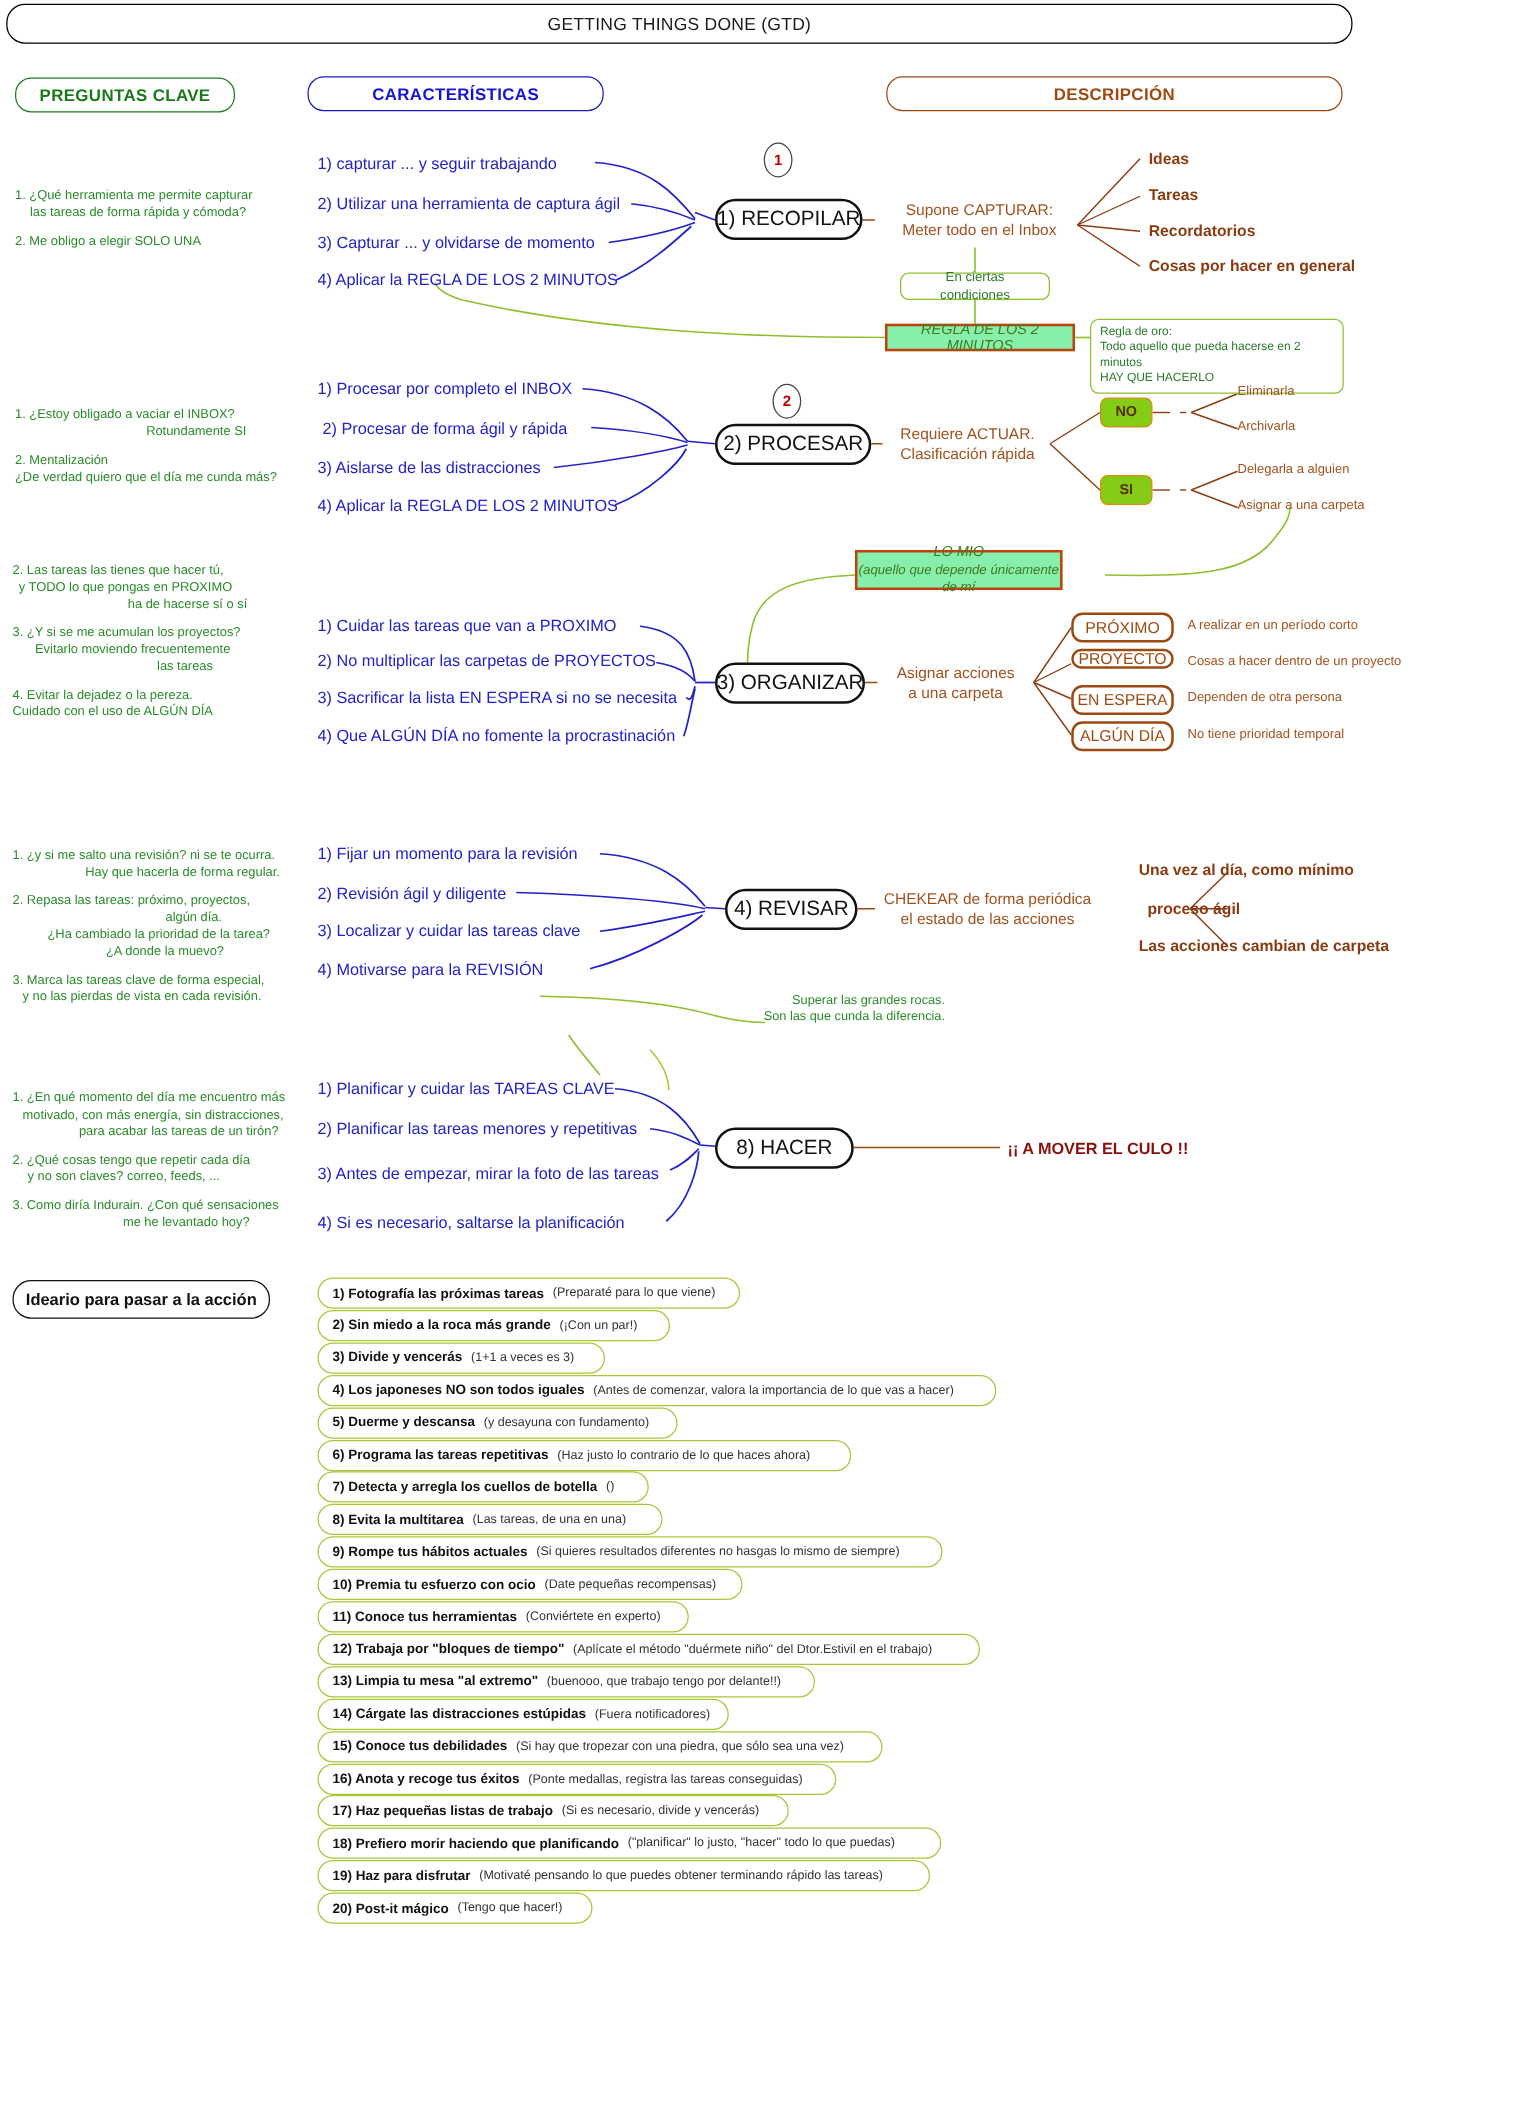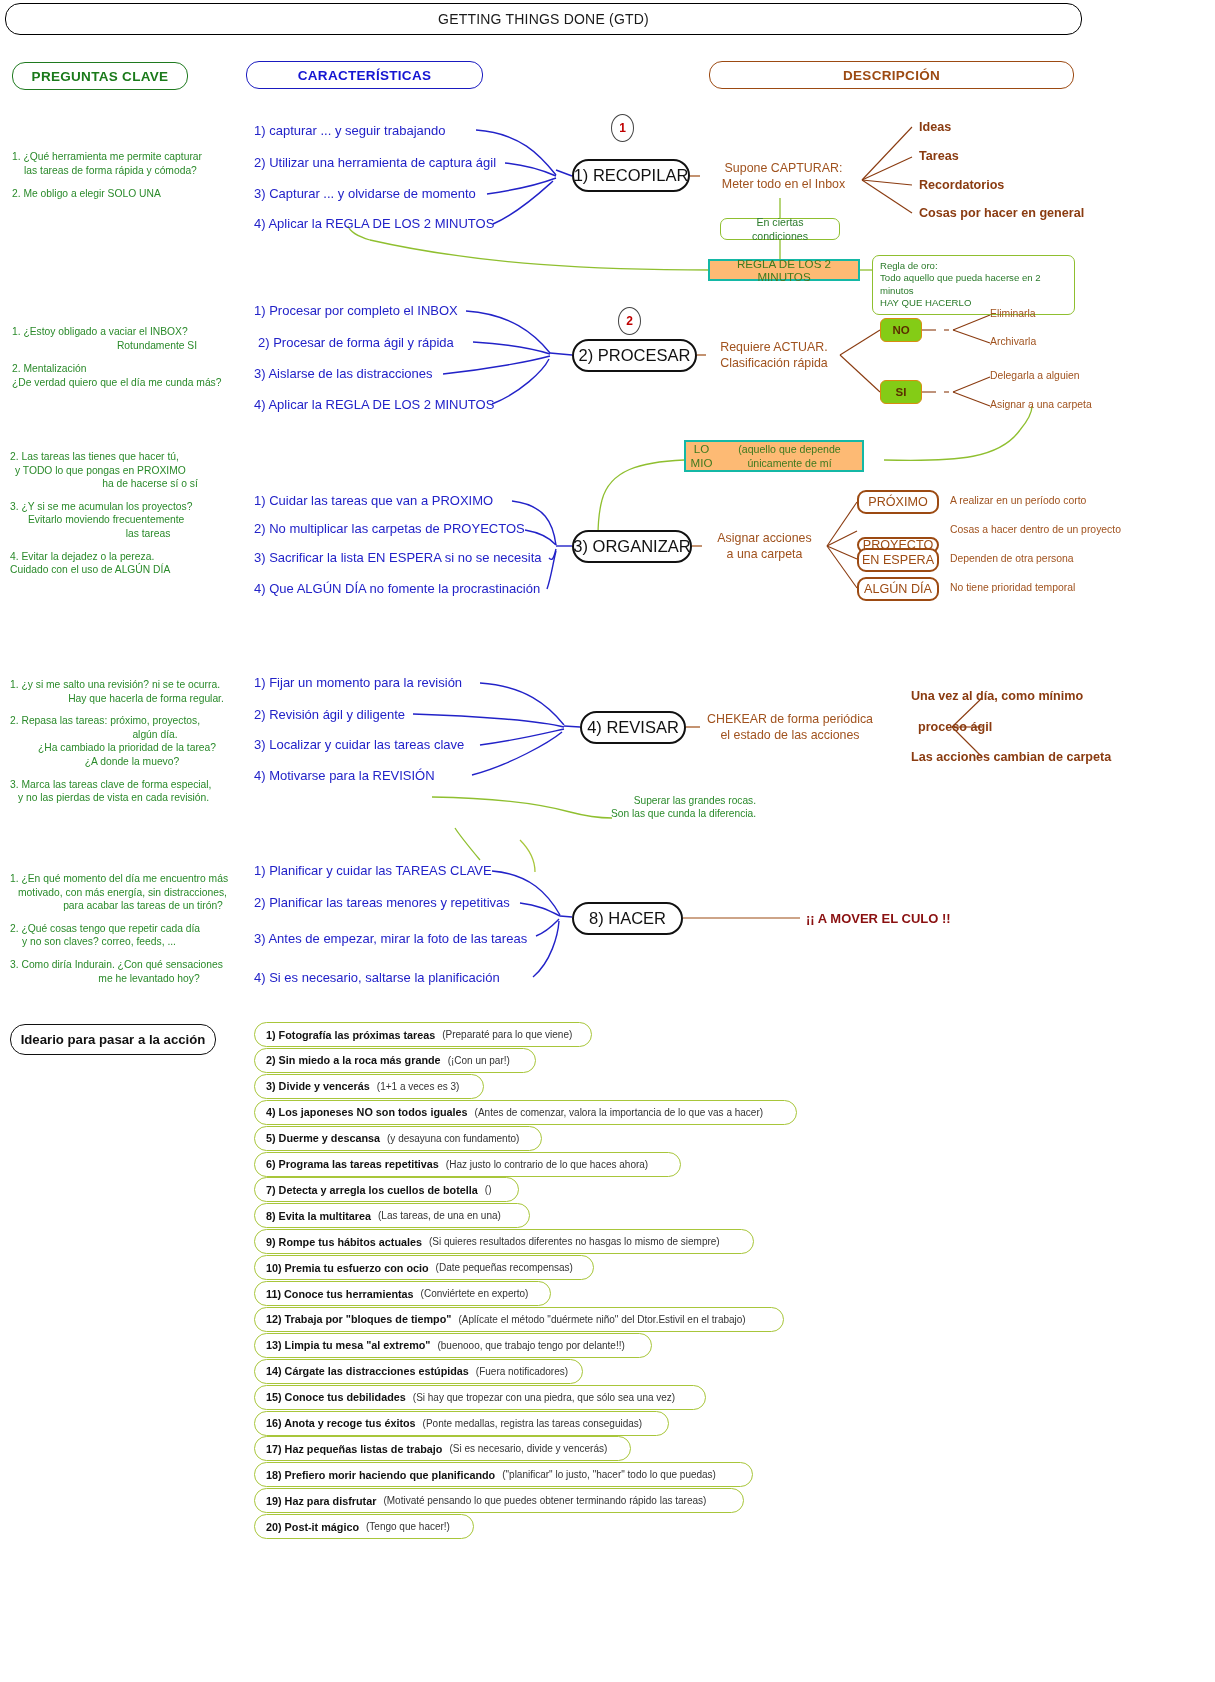--- a/index.html
+++ b/index.html
@@ -52,23 +52,23 @@
   .descb{color:#8a3b10;font-size:12.6px;font-weight:bold;white-space:nowrap;}
   .desc-sm{color:#a0521e;font-size:10.4px;white-space:nowrap;}
 
   
   .gbox{
     border:1.5px solid #8fbf2f;border-radius:7px;background:#fff;
     color:#2a7a2a;font-size:10.6px;line-height:14px;box-sizing:border-box;
     display:flex;align-items:center;justify-content:center;text-align:center;padding:3px 8px;
   }
   .gbox2{
-    border:2px solid #14b8a6;background:#fdba74;color:#3f7a1f;
+    border:2px solid #c2410c;background:#86efac;color:#3f7a1f;
     font-size:11.6px;box-sizing:border-box;
-    display:flex;align-items:center;justify-content:center;text-align:center;
+    display:flex;align-items:center;justify-content:center;text-align:center;font-style:italic;
   }
   .gbox-left{
     border:1.5px solid #8fbf2f;border-radius:7px;background:#fff;
     color:#2a7a2a;font-size:9.6px;line-height:12.4px;box-sizing:border-box;
     padding:4px 7px;
   }
   .gnote{color:#2a8a2a;font-size:10.2px;line-height:13.4px;text-align:center;}
 
   
   .chip{
@@ -302,28 +302,28 @@
 <div class="abs feat" style="left:254px;top:550px;">3) Sacrificar la lista EN ESPERA si no se necesita</div>
 <div class="abs feat" style="left:254px;top:581px;">4) Que ALGÚN DÍA no fomente la procrastinación</div>
 
 <div class="abs stage" style="left:572px;top:530px;width:120px;">3) ORGANIZAR</div>
 
 <div class="abs desc" style="left:702px;top:530px;width:125px;">
   <span>Asignar acciones</span><br>
   <span>a una carpeta</span>
 </div>
 
-<div class="abs gbox2" style="left:684px;top:440px;width:180px;height:32px;border-radius:0;flex-direction:row;line-height:14px;">
+<div class="abs gbox2" style="left:684px;top:440px;width:166px;height:32px;border-radius:0;flex-direction:column;line-height:14px;">
   <span>LO MIO</span>
   <span style="font-size:10.6px;">(aquello que depende únicamente de mí</span>
 </div>
 
 <div class="abs fbox" style="left:857px;top:490px;width:82px;height:24px;">PRÓXIMO</div>
 <div class="abs desc-sm" style="left:950px;top:495px;">A realizar en un período corto</div>
-<div class="abs fbox" style="left:857px;top:519px;width:82px;height:16px;margin-top:18px;">PROYECTO</div>
+<div class="abs fbox" style="left:857px;top:519px;width:82px;height:16px;">PROYECTO</div>
 <div class="abs desc-sm" style="left:950px;top:524px;">Cosas a hacer dentro de un proyecto</div>
 <div class="abs fbox" style="left:857px;top:548px;width:82px;height:24px;">EN ESPERA</div>
 <div class="abs desc-sm" style="left:950px;top:553px;">Dependen de otra persona</div>
 <div class="abs fbox" style="left:857px;top:577px;width:82px;height:24px;">ALGÚN DÍA</div>
 <div class="abs desc-sm" style="left:950px;top:582px;">No tiene prioridad temporal</div>
 
 <div class="abs qblock" style="left:10px;top:678px;">
   <div style="margin-bottom:9px;">
     <span class="l">1. ¿y si me salto una revisión? ni se te ocurra.</span>
     <span class="c" style="padding-left:32px;">Hay que hacerla de forma regular.</span>

